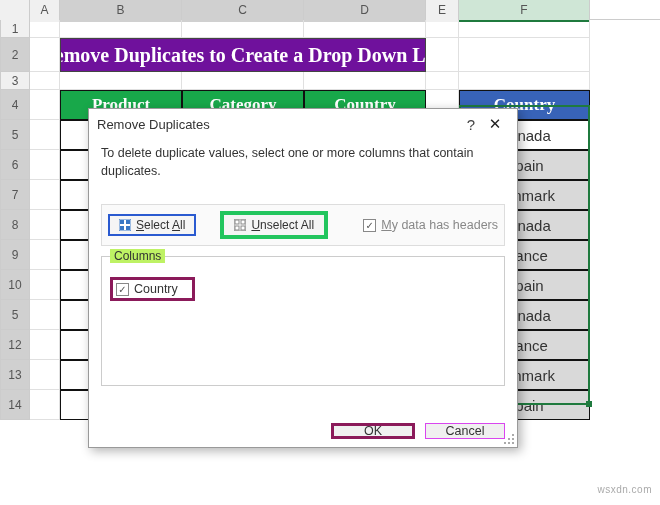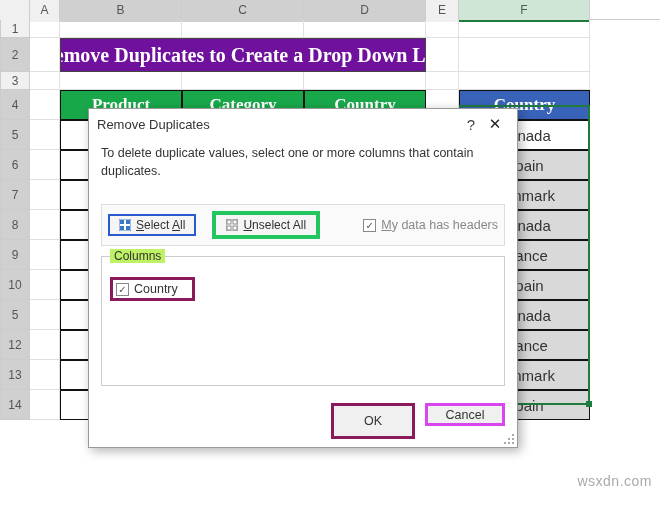--- a/index.html
+++ b/index.html
@@ -136,21 +136,21 @@
     display: flex;
     align-items: center;
     padding: 0 8px;
   }
   .dlg-title .t { flex: 1; font-size: 13px; }
   .dlg-title .q { width: 20px; text-align: center; font-size: 15px; color: #444; }
   .dlg-title .x { width: 28px; text-align: center; font-size: 15px; color: #222; font-weight: 300; }
   .dlg-body { padding: 6px 12px 8px 12px; color: #333; }
   .instr { line-height: 1.4; margin-bottom: 24px; }
   .btnrow {
-    display: flex; align-items: center; gap: 16px;
+    display: flex; align-items: center; gap: 24px;
     border: 1px solid #ddd; padding: 6px; background: #fafafa;
   }
   .btn {
     display: inline-flex; align-items: center; gap: 5px;
     border: 4px solid #22c55e; background: #f5f5f5;
     padding: 3px 10px; font-size: 12px;
     cursor: pointer;
   }
   .btn.sel { border: 2px solid #2a5ad0; padding: 2px 9px; }
   .btn .icon { width: 12px; height: 12px; }
@@ -170,29 +170,29 @@
   }
   .col-item {
     display: flex; align-items: center; gap: 5px;
     border: 3px solid #8b1a5a; padding: 2px 3px; width: 85px;
   }
   .dlg-foot {
     position: absolute; bottom: 8px; right: 12px;
     display: flex; gap: 10px;
   }
   .fbtn {
-    border: 3px solid #d946ef; background: #f0f0f0;
-    width: 80px; height: 23px;
+    border: 1px solid #d946ef; background: #f0f0f0;
+    width: 80px; height: 16px;
     display: flex; align-items: center; justify-content: center;
     font-size: 12.5px; cursor: pointer;
   }
-  .fbtn.ok { border: 3px solid #8b1a5a; width: 84px; height: 36px; text-align: center; }
+  .fbtn.ok { border: 3px solid #8b1a5a; width: 84px; height: 16px; text-align: center; }
   .watermark {
-    position: absolute; right: 8px; bottom: 16px;
-    font-size: 14px; color: #aaa; letter-spacing: .5px;
+    position: absolute; right: 8px; bottom: 10px;
+    font-size: 10px; color: #aaa; letter-spacing: .5px;
   }
   .resize-grip {
     position: absolute; right: 2px; bottom: 2px; width: 12px; height: 12px;
   }
   .resize-grip span {
     position: absolute; width: 2px; height: 2px; background: #aaa;
   }
 </style>
 </head>
 <body>

